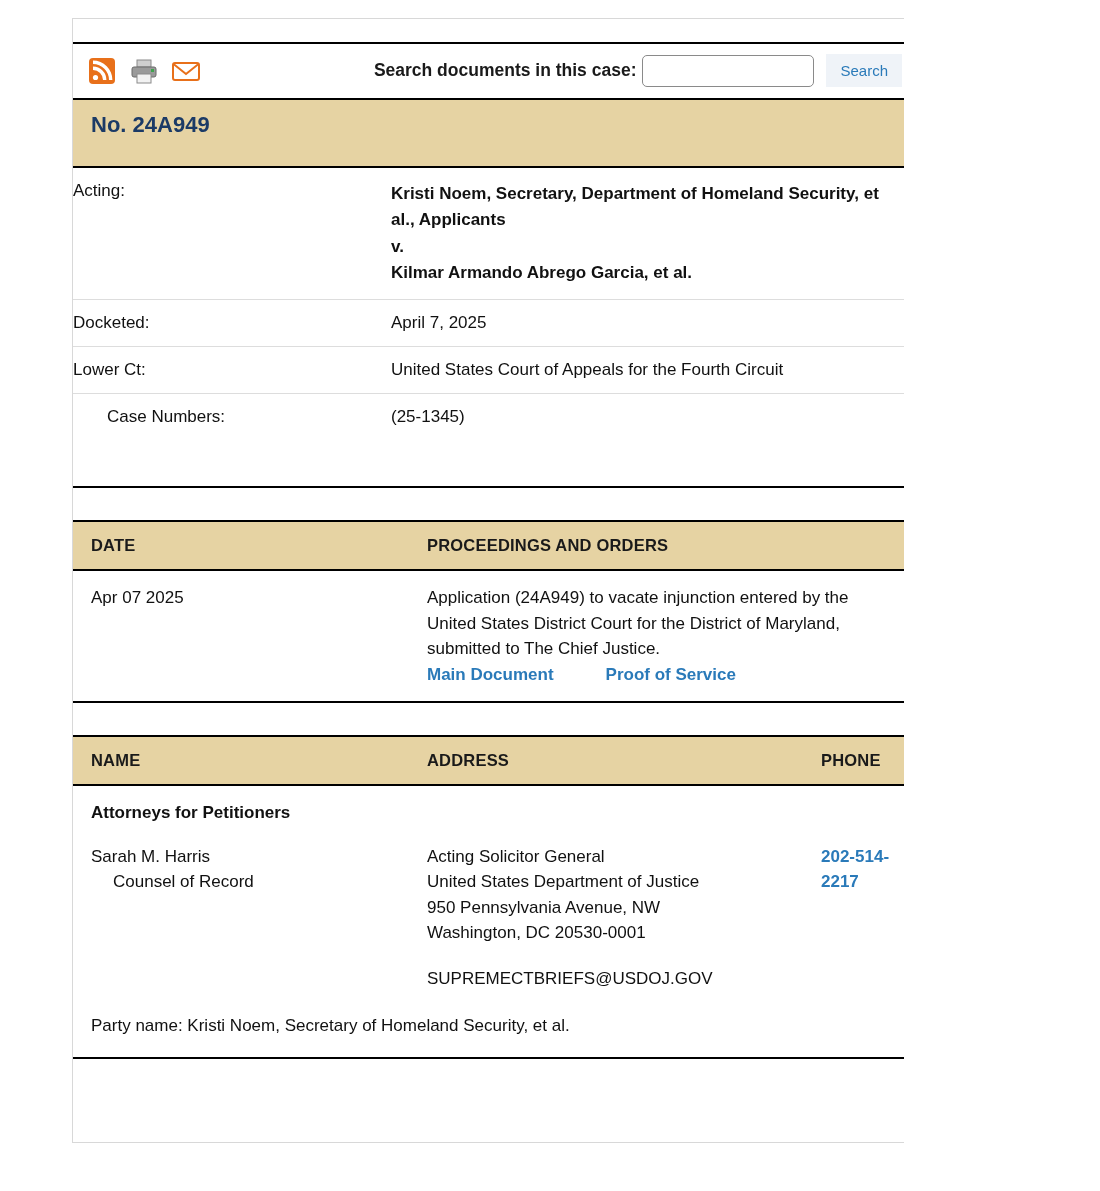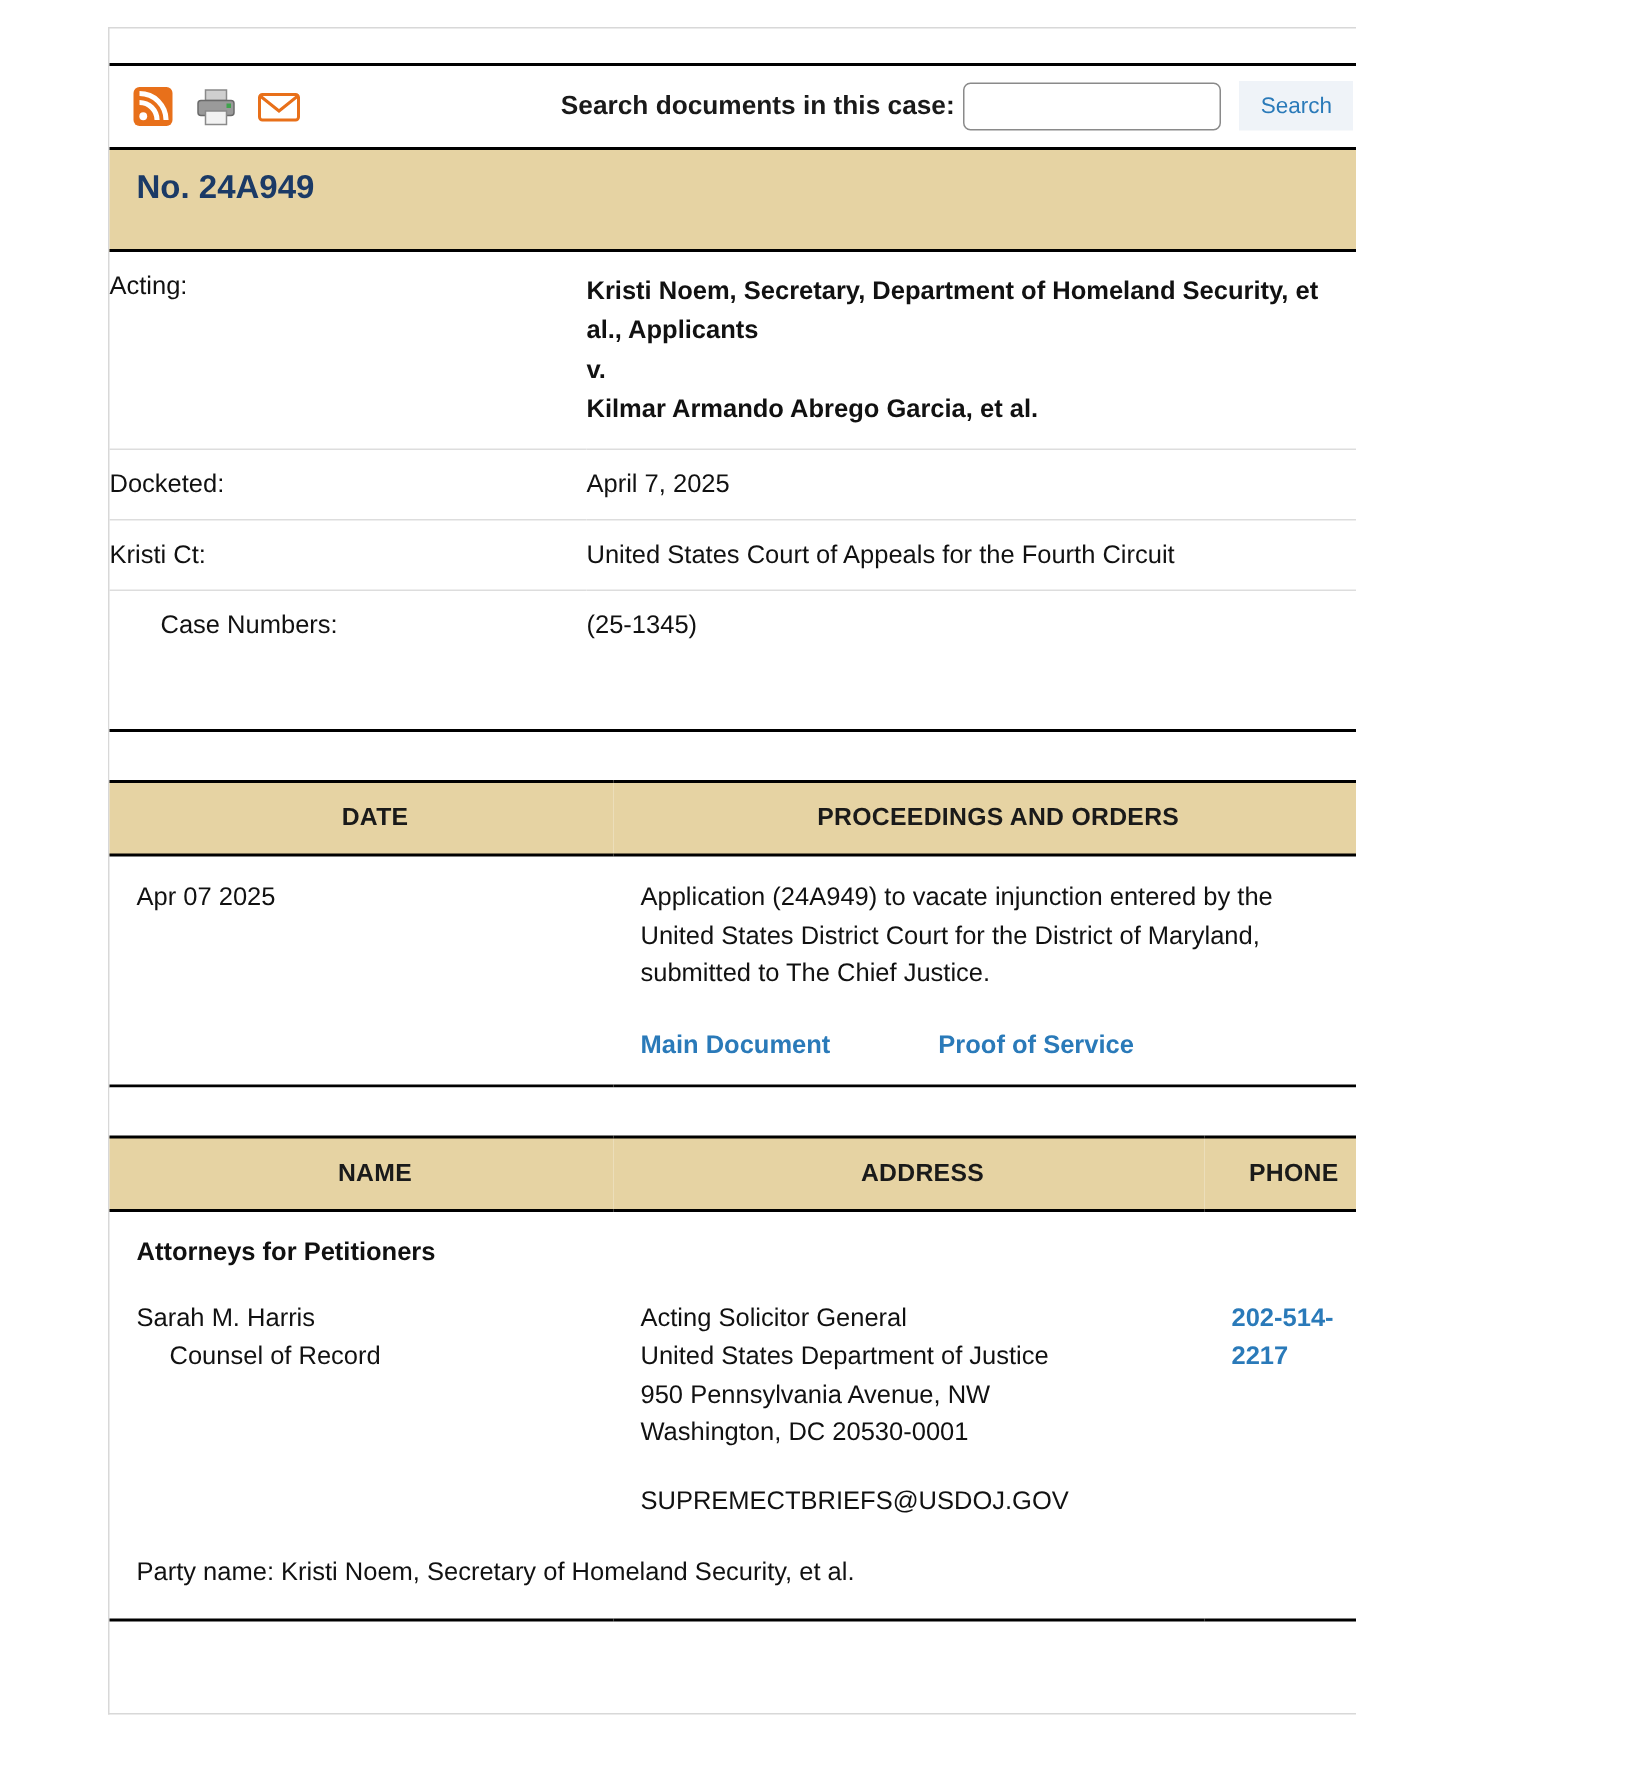--- a/index.html
+++ b/index.html
@@ -139,44 +139,43 @@
   
   table.sect {
     width: 100%;
     border-collapse: collapse;
     table-layout: fixed;
     border-top: 2px solid #000;
     border-bottom: 2px solid #000;
   }
   table.sect th {
     background: #e6d3a3;
-    text-align: center;
+    text-align: left;
     font-size: 16.5px;
     font-weight: bold;
     color: #1a1a1a;
     padding: 14px 0 14px 18px;
     border-bottom: 2px solid #000;
     letter-spacing: 0.2px;
     margin-left: 20px;
   }
   table.sect td {
     padding: 14px 14px 14px 18px;
     font-size: 17px;
     color: #111;
     vertical-align: top;
     line-height: 1.5;
   }
   .col-date { width: 318px; }
   .col-name { width: 318px; }
   .col-addr { width: 376px; }
 
   .doc-links {
-    margin-top: 22px;
     display: flex;
-    gap: 72px;
+    gap: 52px;
   }
   .doc-link {
     color: #2a7ab9;
     font-weight: bold;
     font-size: 17px;
     text-decoration: none;
     cursor: pointer;
   }
   .attn-head {
     font-weight: bold;
@@ -246,21 +245,21 @@
             <span class="title-line">Kristi Noem, Secretary, Department of Homeland Security, et al., Applicants</span><br>
             <span class="title-line">v.</span><br>
             <span class="title-line">Kilmar Armando Abrego Garcia, et al.</span>
           </td>
         </tr>
         <tr>
           <td class="lbl">Docketed:</td>
           <td class="val">April 7, 2025</td>
         </tr>
         <tr>
-          <td class="lbl">Kristi Ct:</td>
+          <td class="lbl">Lower Ct:</td>
           <td class="val">United States Court of Appeals for the Fourth Circuit</td>
         </tr>
         <tr>
           <td class="lbl indent no-bb">Case Numbers:</td>
           <td class="val no-bb">(25-1345)</td>
         </tr>
       </tbody>
         </table>
 
       <div class="spacer-band"></div>

